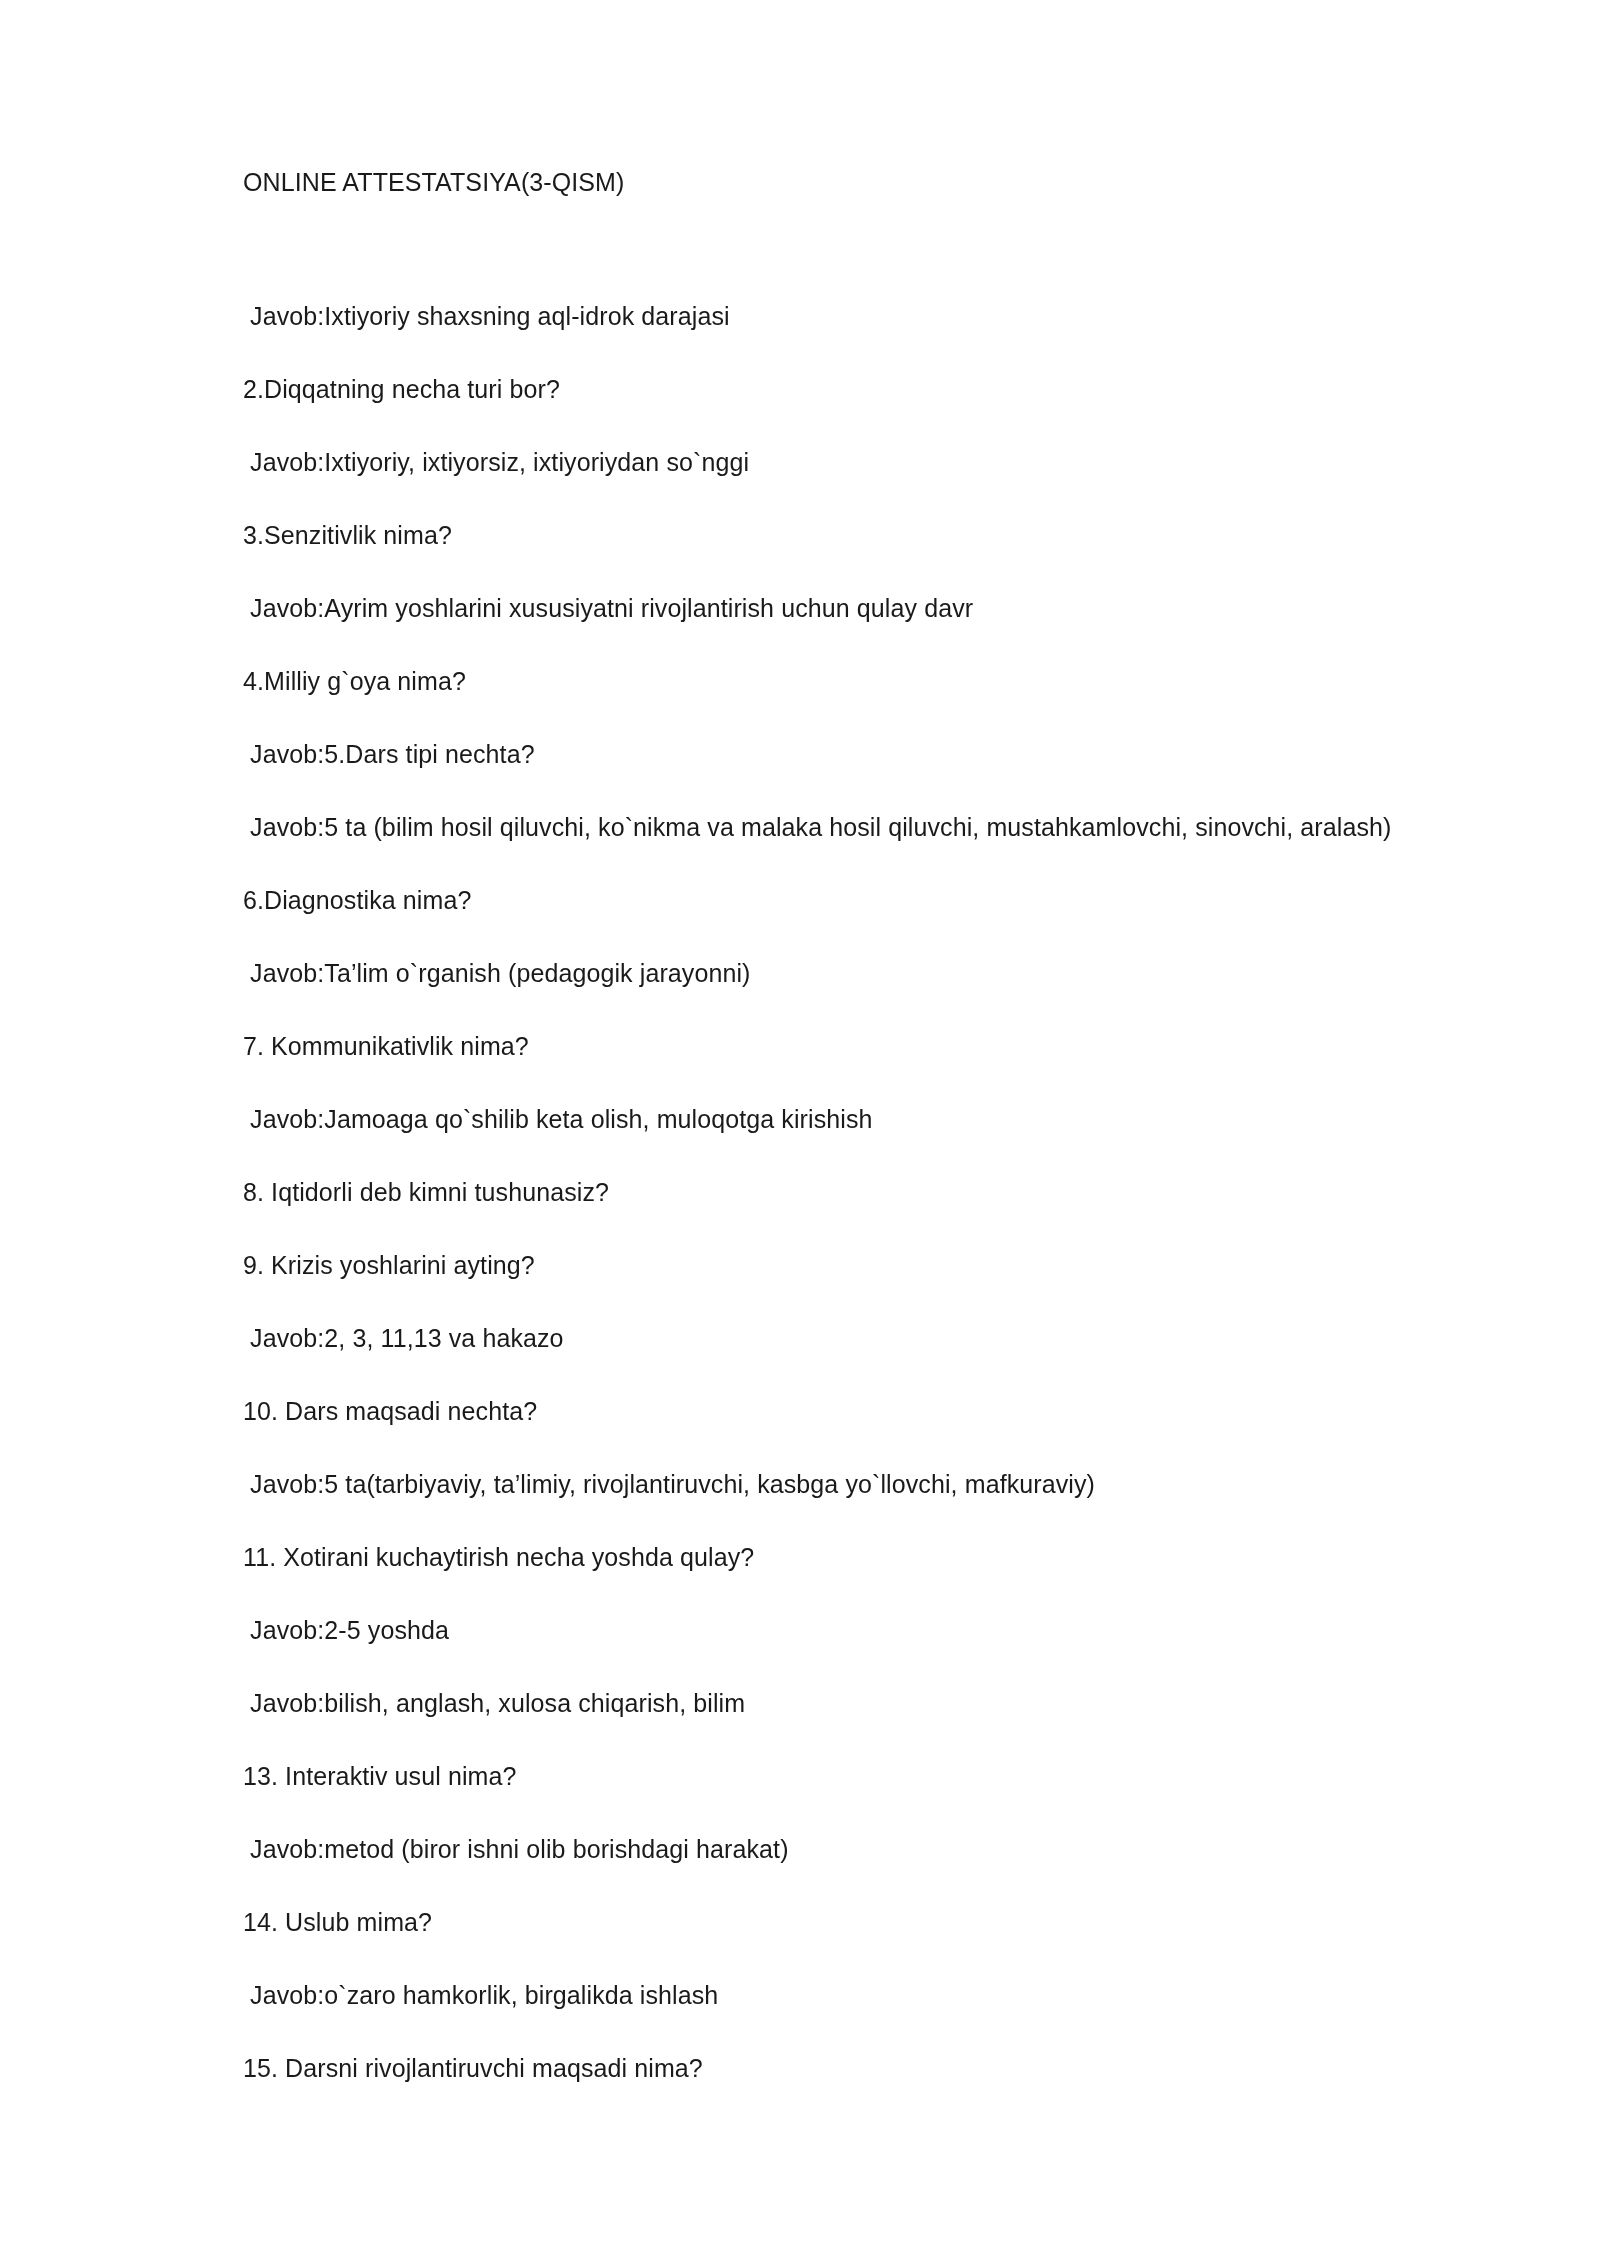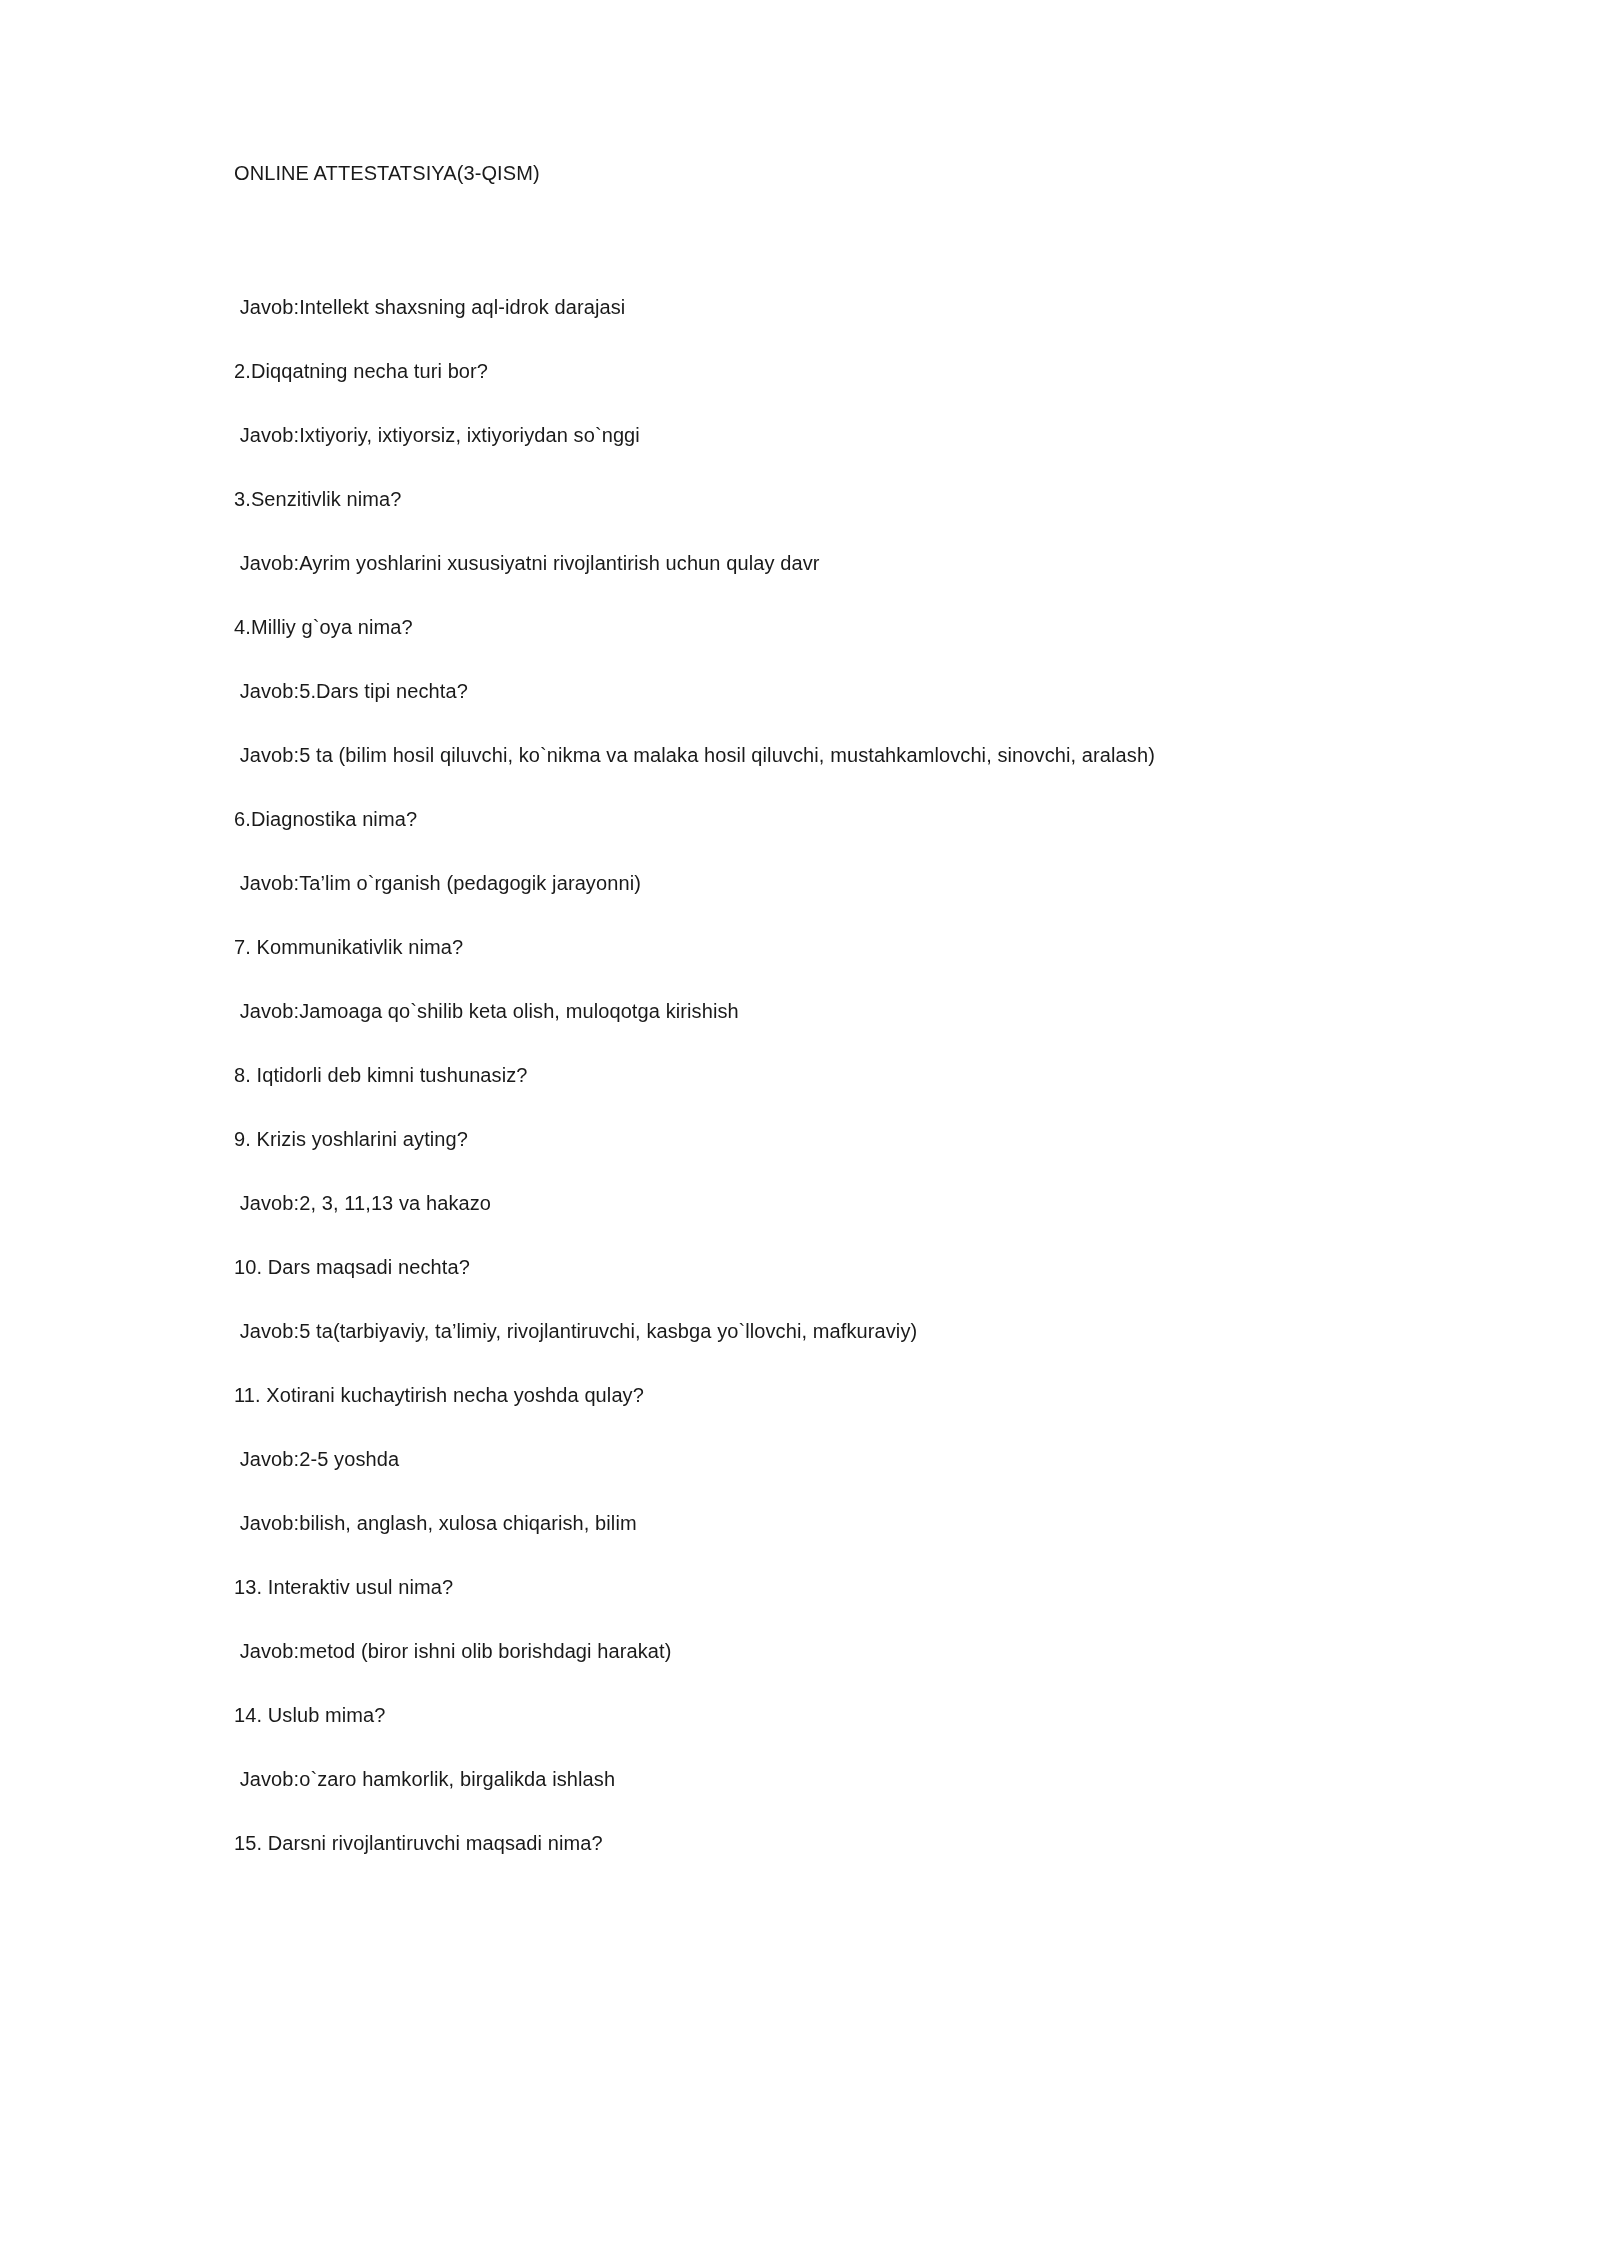--- a/index.html
+++ b/index.html
@@ -17,38 +17,38 @@
   }
   .doc {
     position: absolute;
     top: 139px;
     left: 230px;
     right: 120px;
   }
   .title,
   .subtitle,
   .line {
-    margin: 4px;
-    font-size: 20px;
+    margin: 13px;
+    font-size: 25px;
     line-height: 60px;
     font-weight: 400;
     white-space: pre-wrap;
     letter-spacing: 0.1px;
   }
   .qa-list {
     margin-top: 74px;
   }
 </style>
 </head>
 <body>
 
 <div class="doc">
   <p class="title">ONLINE ATTESTATSIYA(3-QISM)</p>
   <div class="qa-list">
-      <p class="line"> Javob:Intellekt shaxsning aql-idrok darajasi</p>
+      <p class="line"> Javob:Ixtiyoriy shaxsning aql-idrok darajasi</p>
       <p class="line">2.Diqqatning necha turi bor?</p>
       <p class="line"> Javob:Ixtiyoriy, ixtiyorsiz, ixtiyoriydan so`nggi</p>
       <p class="line">3.Senzitivlik nima?</p>
       <p class="line"> Javob:Ayrim yoshlarini xususiyatni rivojlantirish uchun qulay davr</p>
       <p class="line">4.Milliy g`oya nima?</p>
       <p class="line"> Javob:5.Dars tipi nechta?</p>
       <p class="line"> Javob:5 ta (bilim hosil qiluvchi, ko`nikma va malaka hosil qiluvchi, mustahkamlovchi, sinovchi, aralash)</p>
       <p class="line">6.Diagnostika nima?</p>
       <p class="line"> Javob:Ta’lim o`rganish (pedagogik jarayonni)</p>
       <p class="line">7. Kommunikativlik nima?</p>

